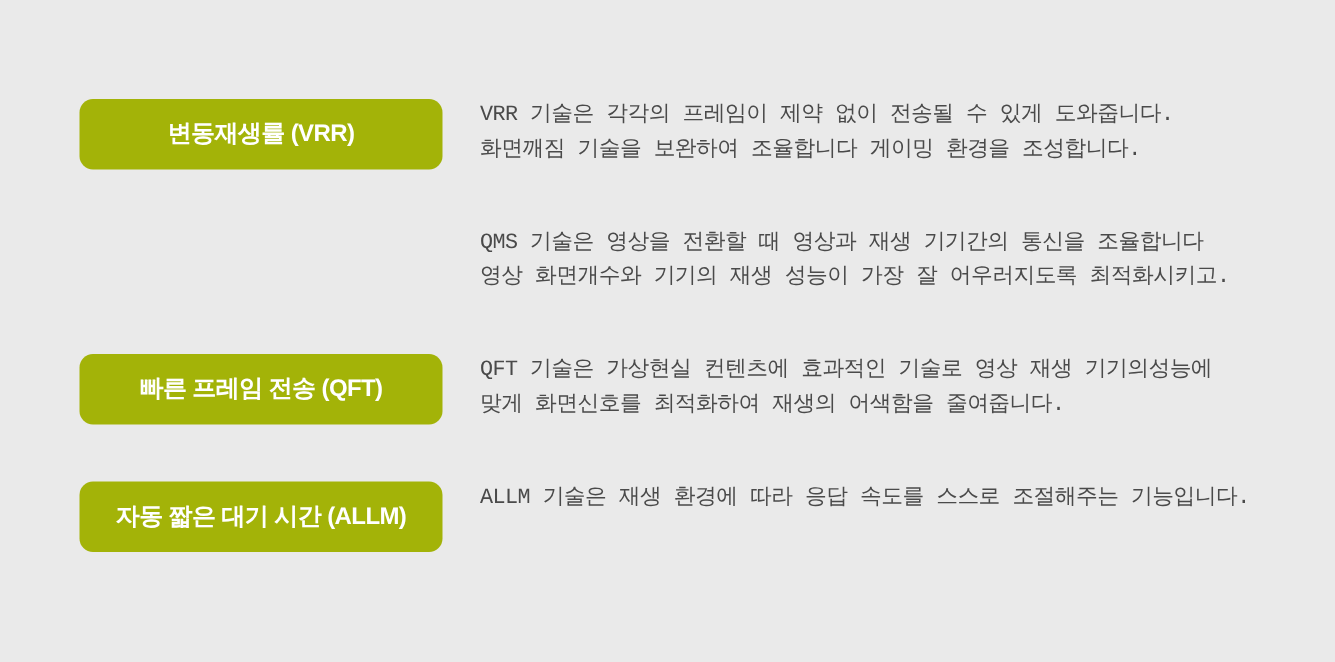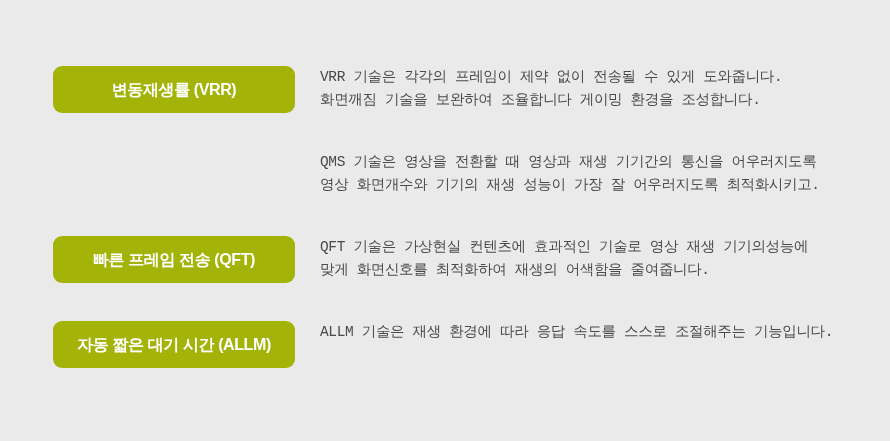--- a/index.html
+++ b/index.html
@@ -88,21 +88,21 @@
       <div class="feature-badge">
         <span class="feature-badge-label">변동재생률 (VRR)</span>
       </div>
       <div class="feature-desc">
         <div class="feature-desc-line">VRR 기술은 각각의 프레임이 제약 없이 전송될 수 있게 도와줍니다.</div>
         <div class="feature-desc-line">화면깨짐 기술을 보완하여 조율합니다 게이밍 환경을 조성합니다.</div>
       </div>
     </div>
     <div class="feature-row row-1">
       <div class="feature-desc">
-        <div class="feature-desc-line">QMS 기술은 영상을 전환할 때 영상과 재생 기기간의 통신을 어우러지도록</div>
+        <div class="feature-desc-line">QMS 기술은 영상을 전환할 때 영상과 재생 기기간의 통신을 조율합니다</div>
         <div class="feature-desc-line">영상 화면개수와 기기의 재생 성능이 가장 잘 어우러지도록 최적화시키고.</div>
       </div>
     </div>
     <div class="feature-row row-3">
       <div class="feature-badge">
         <span class="feature-badge-label">자동 짧은 대기 시간 (ALLM)</span>
       </div>
       <div class="feature-desc">
         <div class="feature-desc-line">ALLM 기술은 재생 환경에 따라 응답 속도를 스스로 조절해주는 기능입니다.</div>
       </div>

